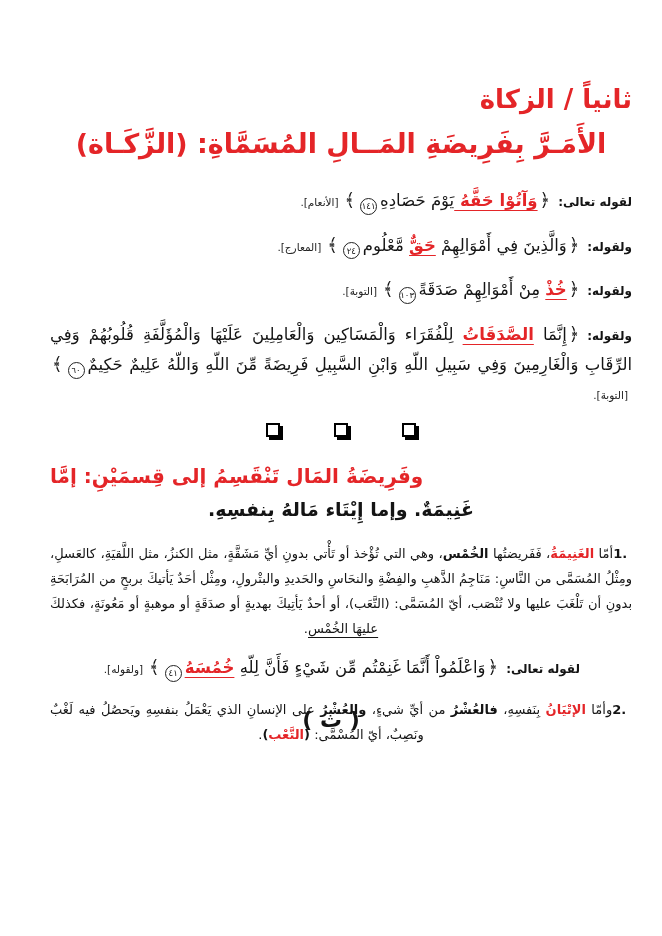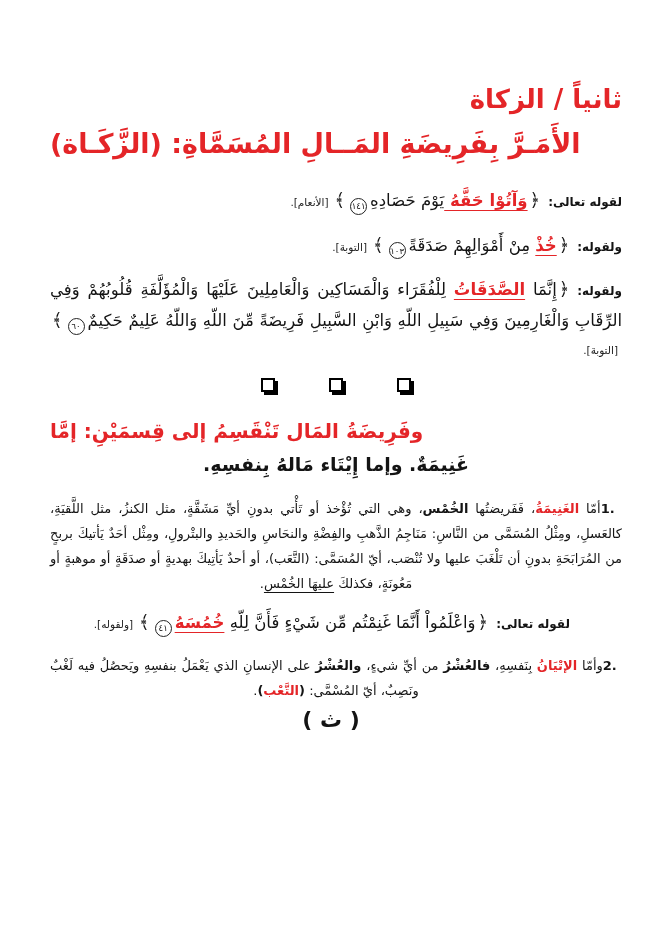--- a/index.html
+++ b/index.html
@@ -9,34 +9,34 @@
   *{margin:0;padding:0;box-sizing:border-box;}
   html,body{background:#fff;}
   body{
     width:662px;height:936px;overflow:hidden;
     font-family:"DejaVu Sans",sans-serif;
     color:var(--ink);
     direction:rtl;
   }
   .page{
     width:662px;height:796px;
-    padding:84px 40px 0 50px;
+    padding:84px 30px 0 50px;
     position:relative;
   }
   
   .t1{
     color:var(--red);
     font-size:26px;font-weight:bold;
     text-align:right;
     margin-bottom:14px;
   }
   .t2{
     color:var(--red);
     font-size:27px;font-weight:bold;
-    text-align:left;
+    text-align:center;
     margin-bottom:26px;
   }
   
   .verse{
     font-size:16.5px;
     text-align:right;
     margin-bottom:14px;
     line-height:1.7;
   }
   .verse.wrap{text-align:justify;}
@@ -135,20 +135,23 @@
 
 <div class="page">
 
   <h1 class="t1">ثانياً / الزكاة</h1>
   <h2 class="t2">الأَمَـرَّ بِفَرِيضَةِ المَــالِ المُسَمَّاةِ: (الزَّكَـاة)</h2>
 
   <div class="verse">
     <span class="intro">لقوله تعالى:</span><span class="qopen">﴿</span><span class="qtext"><span class="qred">وَآتُوْا حَقَّهُ </span><span>يَوْمَ حَصَادِهِ</span></span><span class="ayah">١٤١</span><span class="qclose">﴾</span><span class="src">[الأنعام].</span>
   </div>
 
+  <div class="verse">
+    <span class="intro">ولقوله:</span><span class="qopen">﴿</span><span class="qtext"><span>وَالَّذِينَ فِي أَمْوَالِهِمْ </span><span class="qred">حَقٌّ</span><span> مَّعْلُوم</span></span><span class="ayah">٢٤</span><span class="qclose">﴾</span><span class="src">[المعارج].</span>
+  </div>
 
   <div class="verse">
     <span class="intro">ولقوله:</span><span class="qopen">﴿</span><span class="qtext"><span class="qred">خُذْ</span><span> مِنْ أَمْوَالِهِمْ صَدَقَةً</span></span><span class="ayah">١٠٣</span><span class="qclose">﴾</span><span class="src">[التوبة].</span>
   </div>
 
   <div class="verse wrap">
     <span class="intro">ولقوله:</span><span class="qopen">﴿</span><span class="qtext"><span>إِنَّمَا </span><span class="qred">الصَّدَقَاتُ</span><span> لِلْفُقَرَاء وَالْمَسَاكِين وَالْعَامِلِينَ عَلَيْهَا وَالْمُؤَلَّفَةِ قُلُوبُهُمْ وَفِي الرِّقَابِ وَالْغَارِمِينَ وَفِي سَبِيلِ اللّهِ وَابْنِ السَّبِيلِ فَرِيضَةً مِّنَ اللّهِ وَاللّهُ عَلِيمٌ حَكِيمٌ</span></span><span class="ayah">٦٠</span><span class="qclose">﴾</span><span class="src">[التوبة].</span>
   </div>
 
   <div class="divider"><span class="square"></span><span class="square"></span><span class="square"></span></div>

